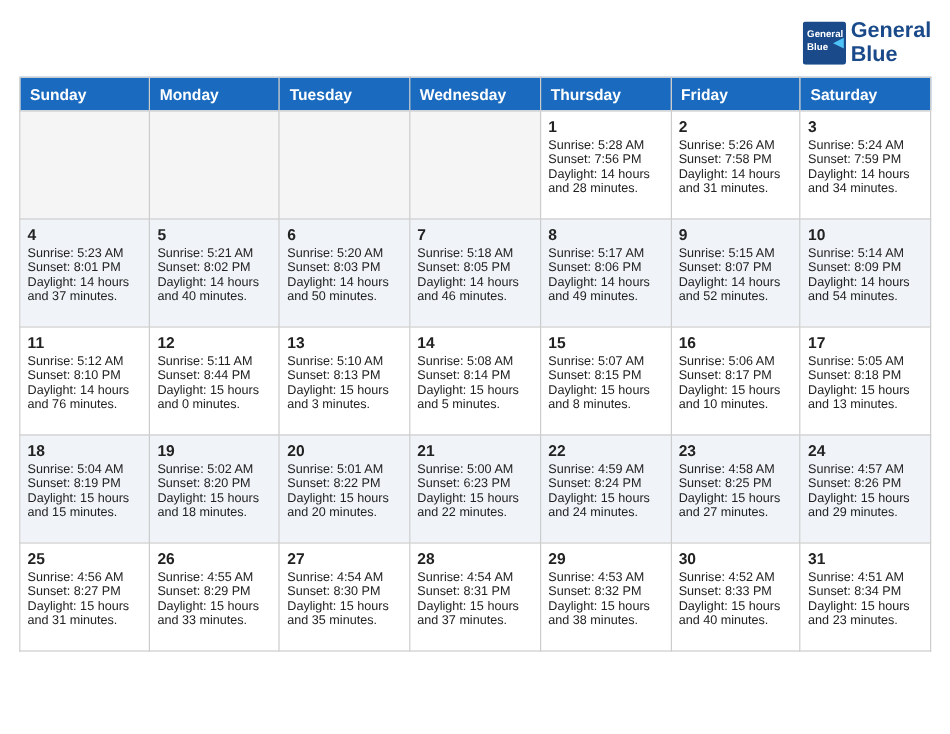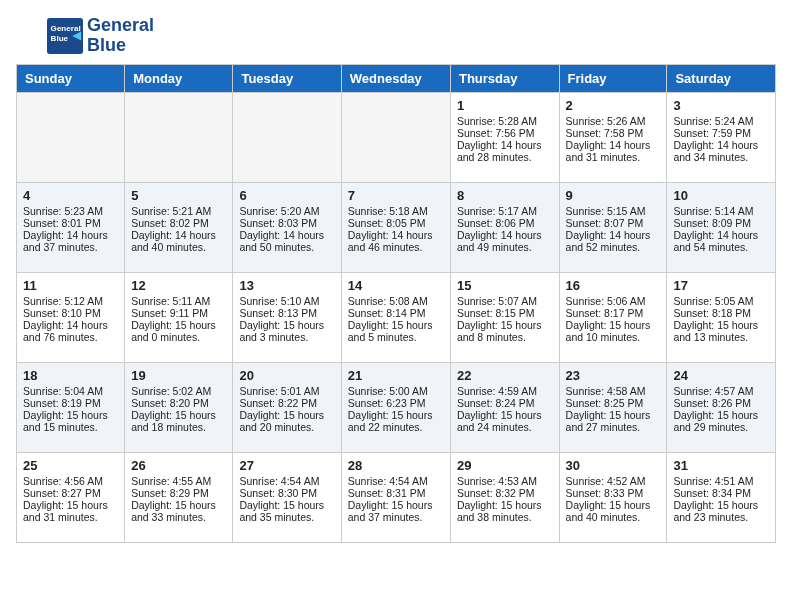--- a/index.html
+++ b/index.html
@@ -5,24 +5,23 @@
     * { box-sizing: border-box; margin: 0; padding: 0; }
     body {
       font-family: Arial, sans-serif;
       background: #fff;
       width: 792px;
       min-height: 612px;
       padding: 16px;
     }
     .header {
       display: flex;
-      justify-content: flex-start;
+      justify-content: flex-end;
       align-items: flex-start;
       margin-bottom: 8px;
-      margin-left: 31px;
     }
     .logo {
       display: flex;
       align-items: center;
     }
     .logo-text {
       display: flex;
       flex-direction: column;
       font-size: 18px;
       font-weight: bold;
@@ -197,21 +196,21 @@
         <td>
           <span class="day-num">11</span>
           <div>Sunrise: 5:12 AM</div>
           <div>Sunset: 8:10 PM</div>
           <div>Daylight: 14 hours</div>
           <div>and 76 minutes.</div>
         </td>
         <td>
           <span class="day-num">12</span>
           <div>Sunrise: 5:11 AM</div>
-          <div>Sunset: 9:11 PM</div>
+          <div>Sunset: 8:44 PM</div>
           <div>Daylight: 15 hours</div>
           <div>and 0 minutes.</div>
         </td>
         <td>
           <span class="day-num">13</span>
           <div>Sunrise: 5:10 AM</div>
           <div>Sunset: 8:13 PM</div>
           <div>Daylight: 15 hours</div>
           <div>and 3 minutes.</div>
         </td>

